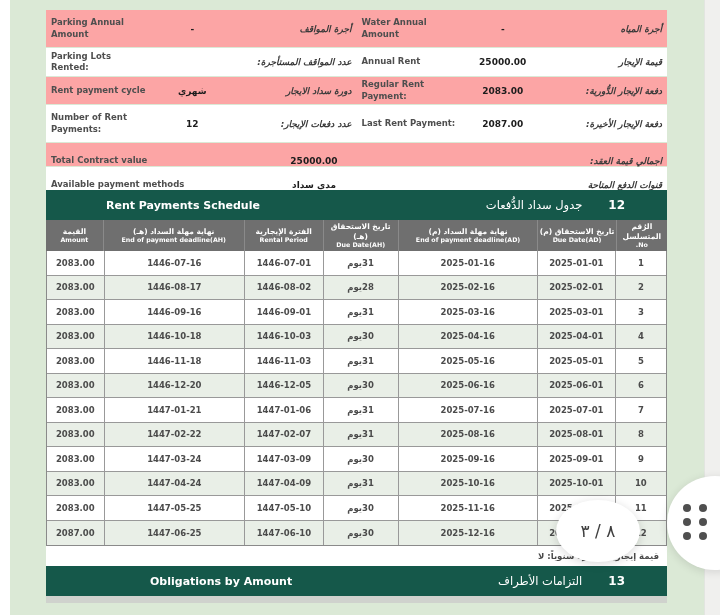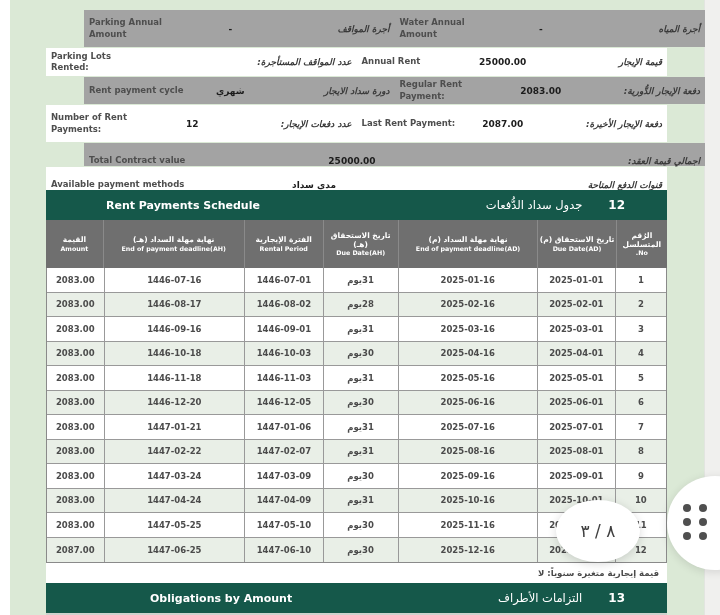--- a/index.html
+++ b/index.html
@@ -4,21 +4,21 @@
 <style>
   html,body{margin:0;padding:0;}
   body{font-family:"DejaVu Sans","Liberation Sans",sans-serif;}
   .stage{position:relative;width:720px;height:615px;background:#dbe9d6;overflow:hidden;}
   .left-strip{position:absolute;left:0;top:0;width:10px;height:615px;background:#ffffff;}
   .right-strip{position:absolute;right:0;top:0;width:15px;height:615px;background:#f0f0ee;border-left:1px solid #e2e5e0;}
   .content{position:absolute;left:46px;top:10px;width:621px;}
 
   
   .info-row{display:flex;width:100%;}
-  .info-row.shade{background:#a3a3a3;margin-left:38px;}
+  .info-row.shade{background:#fca5a5;}
   .info-row.plain{background:#ffffff;}
   .info-row + .info-row{margin-top:1px;}
   .half{display:flex;align-items:center;width:50%;box-sizing:border-box;padding:0 5px;}
   .full{display:flex;align-items:flex-end;width:100%;box-sizing:border-box;padding:0 5px;gap:28px;}
   .en-label{width:100px;font-size:8.5px;line-height:1.35;color:#4e4e4e;font-weight:bold;text-align:left;}
   .full .en-label{width:170px;}
   .val{flex:1;text-align:center;font-size:9px;font-weight:bold;color:#1c1c1c;}
   .full .val{flex:0 0 130px;}
   .full .spacer{flex:1;}
   .ar-label{width:118px;font-size:9px;color:#3a3a3a;font-weight:bold;text-align:right;direction:rtl;font-style:italic;}
@@ -29,21 +29,21 @@
   .bar{position:relative;display:flex;align-items:center;height:30px;background:#15584a;color:#ffffff;}
   .bar-en{font-size:11px;font-weight:bold;white-space:nowrap;}
   .bar1 .bar-en{margin-left:60px;}
   .bar2 .bar-en{margin-left:104px;}
   .bar .grow{flex:1;}
   .bar-ar{font-size:11.5px;font-weight:normal;direction:rtl;}
   .bar-num{font-size:12px;font-weight:bold;margin-left:26px;margin-right:42px;}
 
   
   .sched-head{display:grid;grid-template-columns:9.3% 22.7% 12.7% 12.1% 22.5% 12.6% 8.1%;
-    background:#6f6f6f;color:#ffffff;height:48px;}
+    background:#6f6f6f;color:#ffffff;height:31px;}
   .sched-head .hc{display:flex;flex-direction:column;align-items:center;justify-content:center;
     border-right:1px solid #8a8a8a;text-align:center;line-height:1.25;}
   .sched-head .hc:last-child{border-right:none;}
   .hc .ar{font-size:7.5px;font-weight:bold;direction:rtl;}
   .hc .en{font-size:6.3px;font-weight:bold;}
   .sched-body{border:1px solid #8a8a8a;border-top:none;box-sizing:border-box;}
   .srow{display:grid;grid-template-columns:9.3% 22.7% 12.7% 12.1% 22.5% 12.6% 8.1%;height:24.5px;background:#ffffff;}
   .srow.alt{background:#e9efe7;}
   .srow .c{display:flex;align-items:center;justify-content:center;font-size:8.5px;font-weight:bold;
     color:#4b4b4b;border-right:1px solid #999999;border-bottom:1px solid #999999;}

